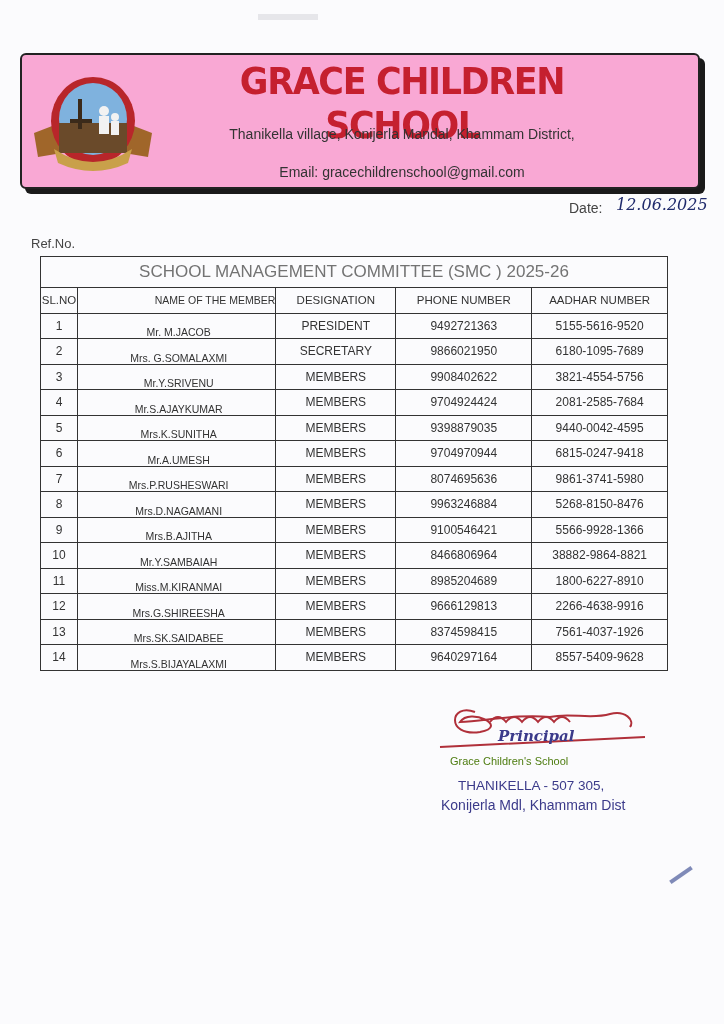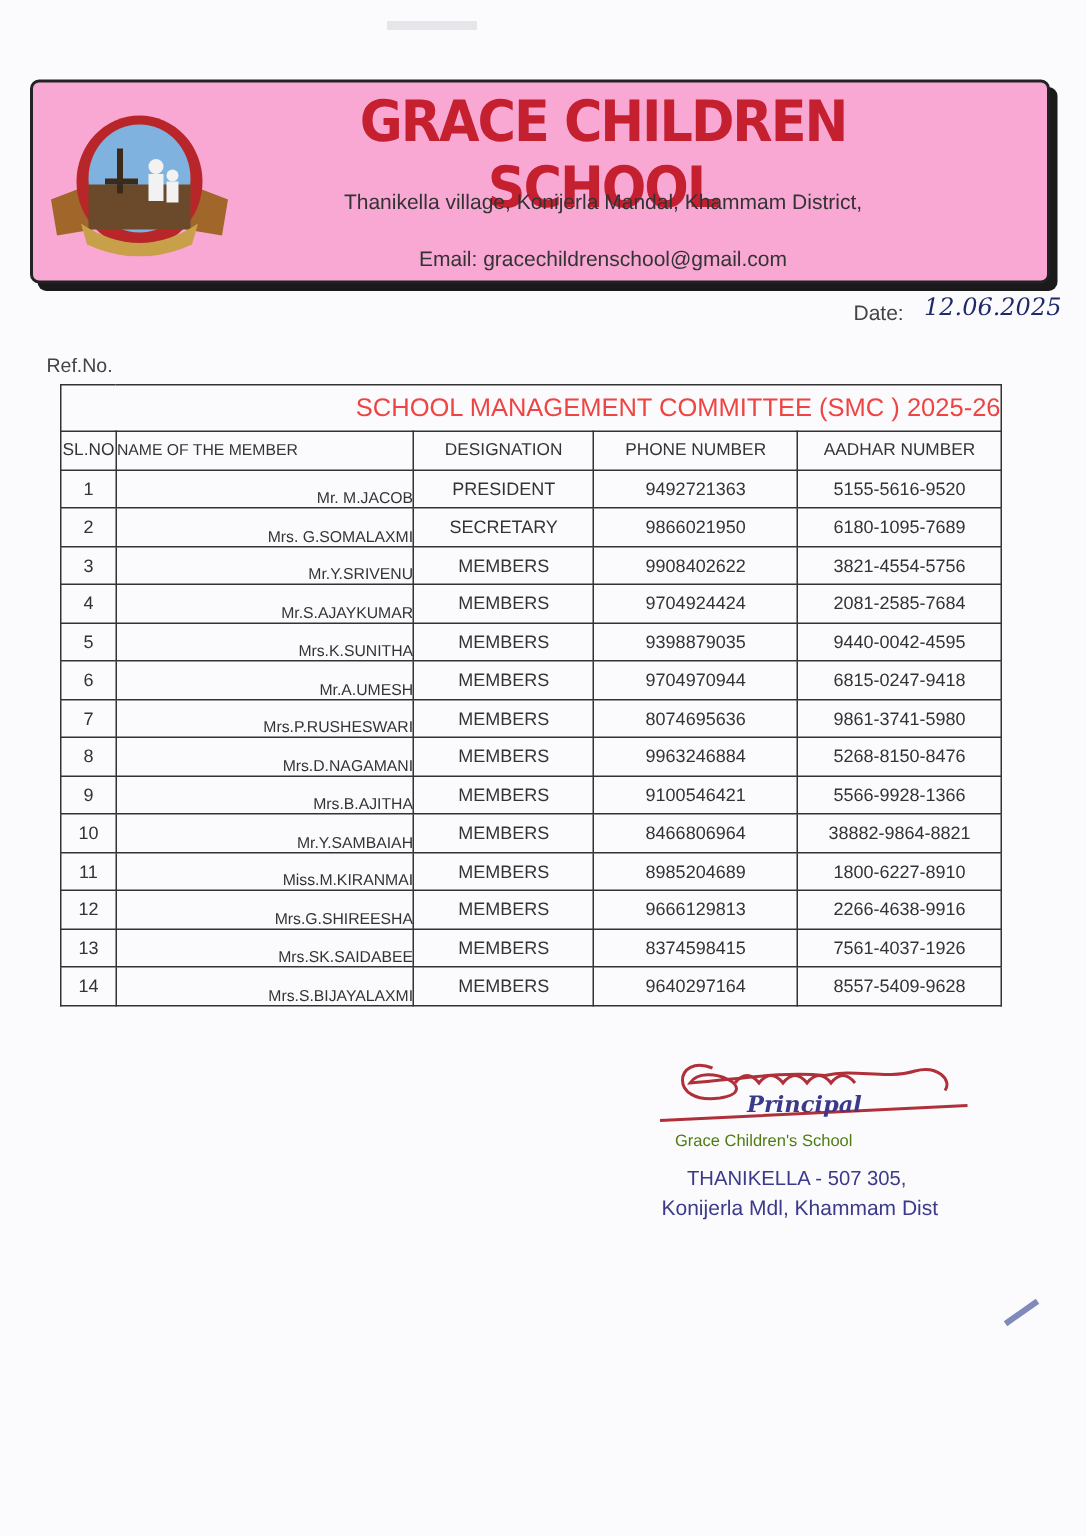--- a/index.html
+++ b/index.html
@@ -25,23 +25,23 @@
   .addr.l1 { top:52px; } .addr.l2 { top:71px; } .addr.l3 { top:90px; } .addr.l4 { top:109px; }
   .ref { position:absolute; left:31px; top:200px; font-size:13px; color:#444;margin-top:36px; }
   .date-label { position:absolute; left:569px; top:200px; font-size:14px; color:#444; }
   .date-val { position:absolute; left:616px; top:195px; font-family:"DejaVu Serif", serif; font-style:italic; font-size:16px; color:#1f2a6b; }
   table {
     position:absolute; left:40px; top:256px; width:628px; border-collapse:collapse;
     font-size:12px; color:#333;
   }
   td, th { border:1.3px solid #333; padding:0; height:24.5px; }
   th { font-weight:normal; font-size:11.5px; }
-  .title-cell { font-size:17px; height:30px; text-align:right; color:#ef4444; }
+  .title-cell { font-size:17px; height:30px; text-align:center; color:#737373; }
   .c-sl { width:36px; text-align:center; }
-  .c-name { width:196px; text-align:right; padding-left:4px; font-size:10.5px; vertical-align:bottom; }
+  .c-name { width:196px; text-align:center; padding-left:4px; font-size:10.5px; vertical-align:bottom; }
   .c-des { width:120px; text-align:center;margin-top:44px; }
   .c-ph { width:137px; text-align:center; }
   .c-aad { width:137px; text-align:center; }
   .sign { position:absolute; left:430px; top:692px; width:230px; height:70px; }
   .principal { position:absolute; left:498px; top:727px; font-family:"DejaVu Serif", serif; font-style:italic; font-weight:bold; font-size:15px; color:#3b3a8a; }
   .stamp1 { position:absolute; left:450px; top:755px; font-size:11px; color:#4d7c0f; }
   .stamp2 { position:absolute; left:458px; top:778px; font-size:13.5px; color:#3b3a8a; }
   .stamp3 { position:absolute; left:441px; top:797px; font-size:14px; color:#3b3a8a; }
   .pen { position:absolute; left:668px; top:873px; width:26px; height:4px; background:#4a5a9a; transform:rotate(-35deg); opacity:.7; }
 </style>
@@ -74,21 +74,21 @@
 <div class="date-label">Date:</div>
 <div class="date-val">12.06.2025</div>
 
 <table>
   <tbody>
       <tr>
     <td colspan="5" class="title-cell">SCHOOL MANAGEMENT COMMITTEE (SMC ) 2025-26</td>
   </tr>
   <tr>
     <th class="c-sl">SL.NO</th>
-    <th class="c-name" style="text-align:left;vertical-align:middle;padding:0">NAME OF THE MEMBER</th>
+    <th class="c-name" style="text-align:right;vertical-align:middle;padding:0">NAME OF THE MEMBER</th>
     <th class="c-des">DESIGNATION</th>
     <th class="c-ph">PHONE NUMBER</th>
     <th class="c-aad">AADHAR NUMBER</th>
   </tr>
   <tr>
         <td class="c-sl">1</td>
         <td class="c-name">Mr. M.JACOB</td>
         <td class="c-des">PRESIDENT</td>
         <td class="c-ph">9492721363</td>
         <td class="c-aad">5155-5616-9520</td>

